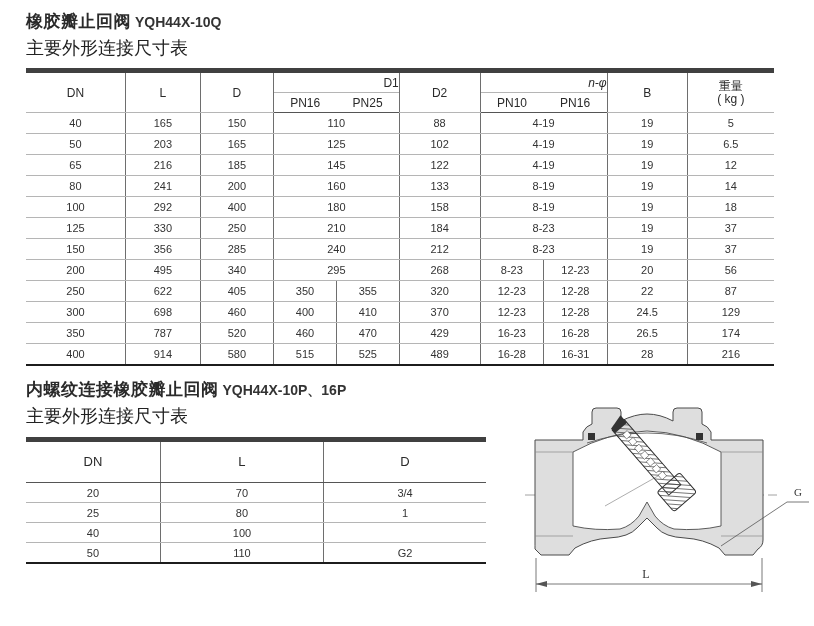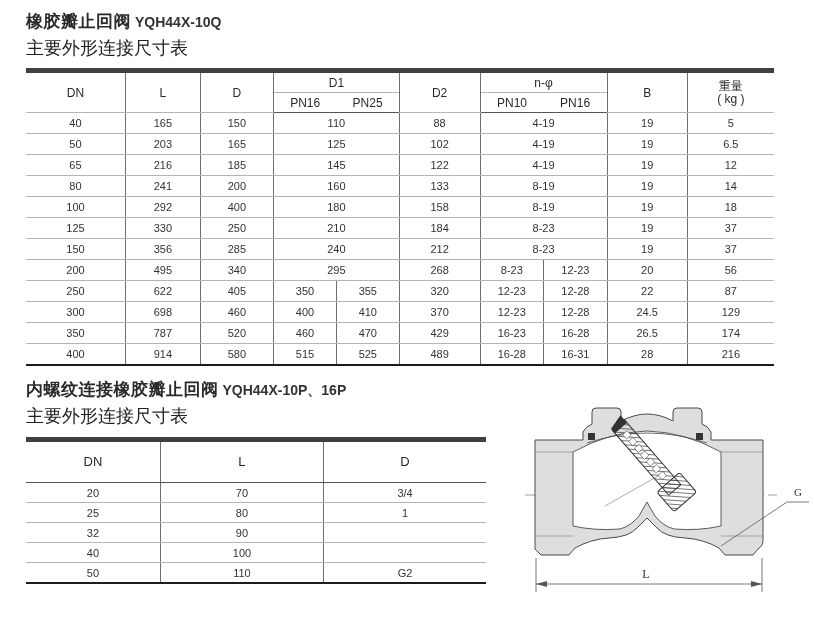--- a/index.html
+++ b/index.html
@@ -20,21 +20,21 @@
   th{font-size:12px;color:#2a2a2a;}
   td:first-child,th:first-child{border-left:none;}
   td:last-child,th:last-child{border-right:none;}
   tr:first-child th{border-top:none;}
   tr:last-child td{border-bottom:none;}
   thead tr:last-child th{border-bottom:1px solid #555;}
   .subpair{display:flex;justify-content:space-around;align-items:center;}
   .wt{display:block;line-height:13px;}
   #table2 thead th{height:40px;font-size:13px;}
   #table2 td{height:19px;}
-  .nosep{border-bottom:none;}
+  .nosep{border-bottom:none;text-align:right;}
 </style>
 </head>
 <body>
 
 <div class="abs sec-title" style="left:26px;top:10px;">
   <span>橡胶瓣止回阀</span><span class="model">YQH44X-10Q</span>
 </div>
 <div class="abs sec-sub" style="left:26px;top:36px;">主要外形连接尺寸表</div>
 
 <div class="abs" style="left:26px;top:68px;width:748px;">
@@ -51,21 +51,21 @@
         <col style="width:10.7%">
       <col style="width:11.6%">
     </colgroup>
     <thead>
       <tr>
         <th rowspan="2">DN</th>
         <th rowspan="2">L</th>
         <th rowspan="2">D</th>
         <th colspan="2" class="nosep" style="height:19px;">D1</th>
         <th rowspan="2">D2</th>
-        <th colspan="2" class="nosep" style="height:19px;">n-φ</th>
+        <th colspan="2" class="nosep" style="height:19px;font-style:italic;">n-φ</th>
         <th rowspan="2">B</th>
         <th rowspan="2">
           <span class="wt">重量</span>
           <span class="wt">( kg )</span>
         </th>
       </tr>
       <tr>
         <th colspan="2" style="height:19px;">
           <span class="subpair">
             <span>PN16</span>
@@ -238,25 +238,20 @@
           <td>20</td>
           <td>70</td>
           <td>3/4</td>
         </tr>
         <tr>
           <td>25</td>
           <td>80</td>
           <td>1</td>
         </tr>
         <tr>
-          <td>32</td>
-          <td>90</td>
-          <td></td>
-        </tr>
-        <tr>
           <td>40</td>
           <td>100</td>
           <td></td>
         </tr>
         <tr>
           <td>50</td>
           <td>110</td>
           <td>G2</td>
         </tr>
       </tbody>

